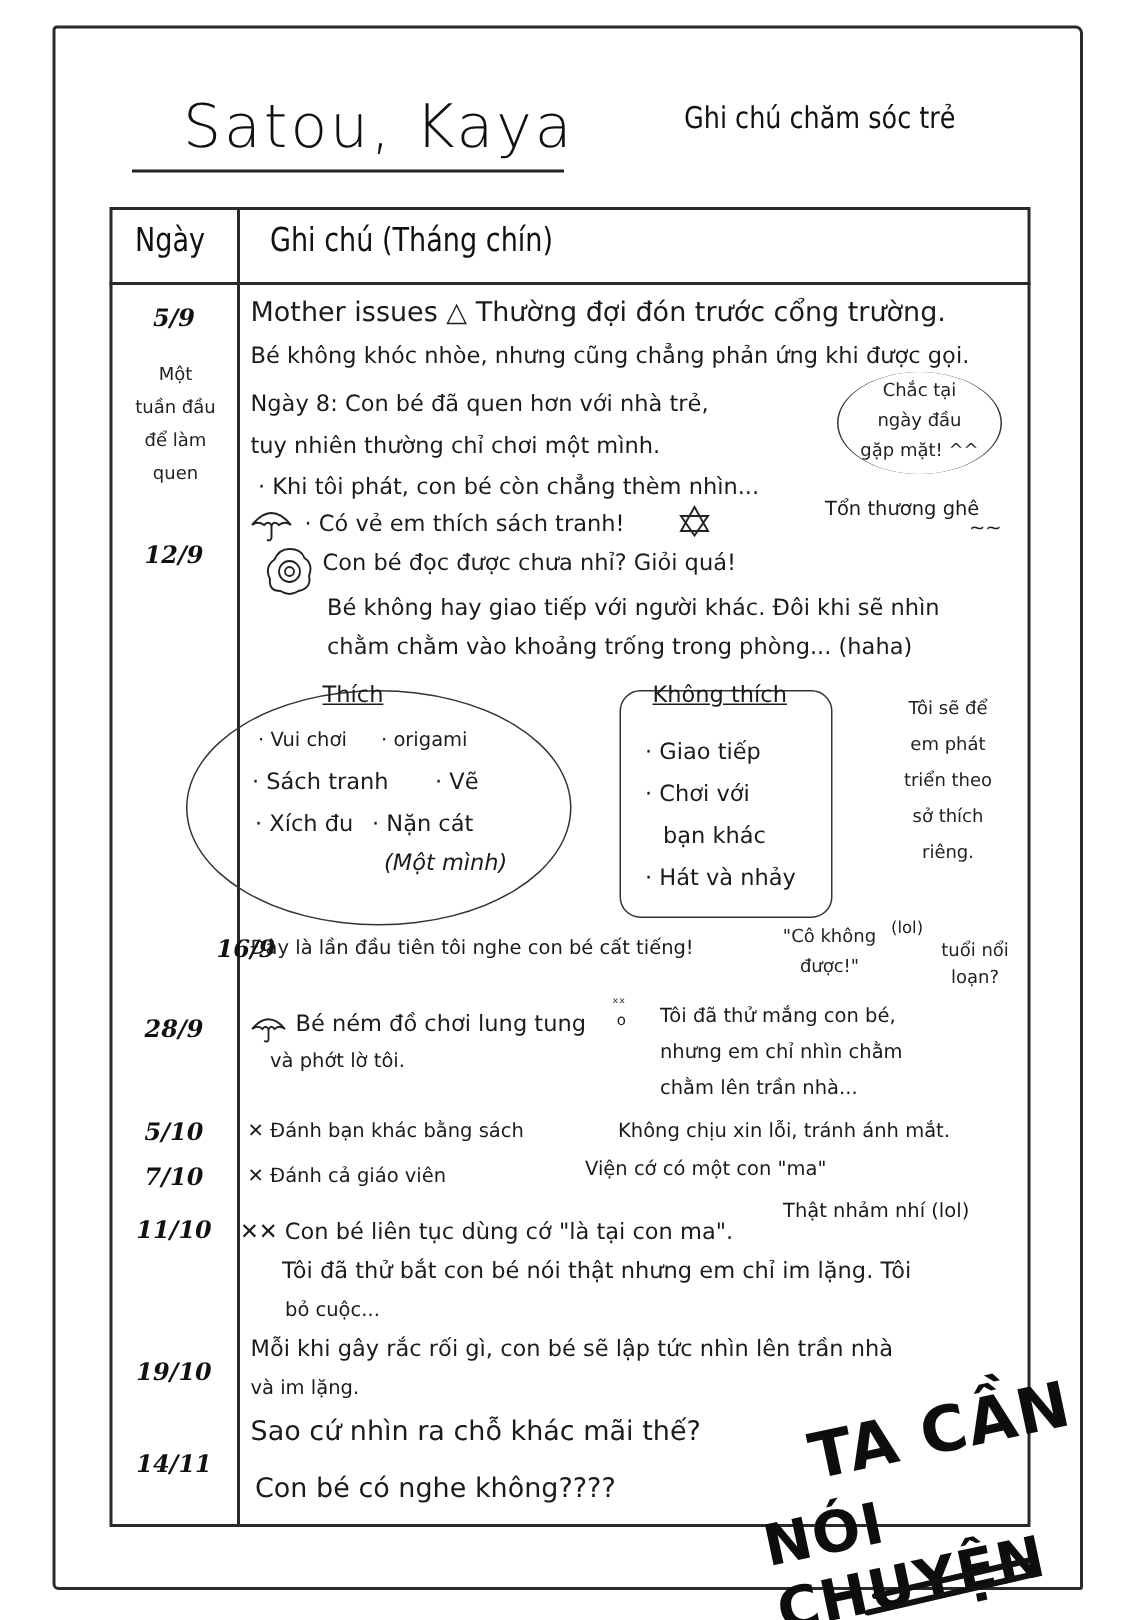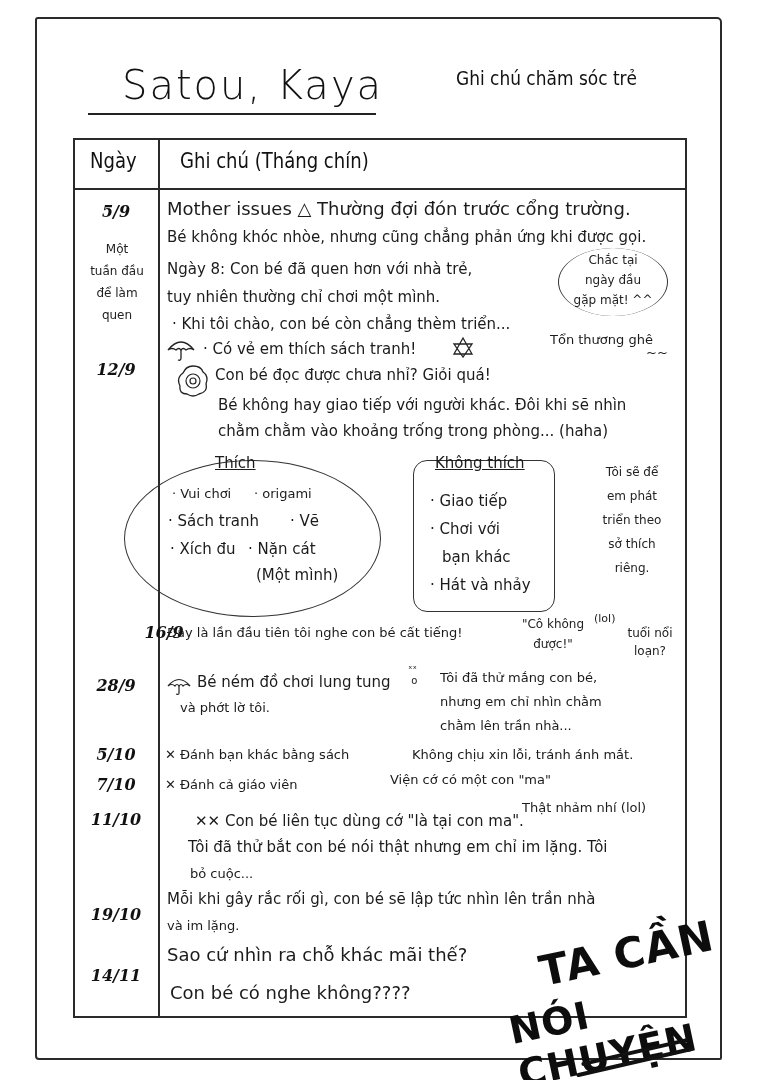--- a/index.html
+++ b/index.html
@@ -70,21 +70,21 @@
 <div class="small-note" style="left:78px; top:238px; width:78px;">
   <div>Một</div>
   <div>tuần đầu</div>
   <div>để làm</div>
   <div>quen</div>
 </div>
 <div class="hw l" style="left:167px; top:198px;">Mother issues △ Thường đợi đón trước cổng trường.</div>
 <div class="hw m" style="left:167px; top:228px;">Bé không khóc nhòe, nhưng cũng chẳng phản ứng khi được gọi.</div>
 <div class="hw m" style="left:167px; top:260px;">Ngày 8: Con bé đã quen hơn với nhà trẻ,</div>
 <div class="hw m" style="left:167px; top:288px;">tuy nhiên thường chỉ chơi một mình.</div>
-<div class="hw m" style="left:172px; top:315px;">· Khi tôi chào, con bé còn chẳng thèm triển...</div>
+<div class="hw m" style="left:172px; top:315px;">· Khi tôi phát, con bé còn chẳng thèm nhìn...</div>
 <div class="abs" style="left:558px; top:248px; width:108px; height:68px; border-left:1.5px solid #333; border-right:1.5px solid #333; border-radius:50%/50%;"></div>
 <div class="small-note" style="left:565px; top:250px; width:96px; line-height:20px;">
   <div>Chắc tại</div>
   <div>ngày đầu</div>
   <div>gặp mặt! ^^</div>
 </div>
 
 <div class="date" style="left:76px; top:360px;">12/9</div>
 <svg class="abs" style="left:166px; top:338px;" width="30" height="24">
   <path d="M2 12 Q15 -4 28 12 Q24 9 20 12 Q17 9 15 12 Q13 9 10 12 Q6 9 2 12Z" fill="none" stroke="#222" stroke-width="1.3"></path>
@@ -107,21 +107,21 @@
 <div class="hw m" style="left:218px; top:422px;text-align:right;">chằm chằm vào khoảng trống trong phòng... (haha)</div>
 
 <div class="like-oval"></div>
 <div class="hw m" style="left:215px; top:454px; text-decoration:underline;">Thích</div>
 <div class="hw s" style="left:172px; top:486px;">· Vui chơi</div>
 <div class="hw s" style="left:254px; top:486px;">· origami</div>
 <div class="hw m" style="left:168px; top:512px;">· Sách tranh</div>
 <div class="hw m" style="left:290px; top:512px;">· Vẽ</div>
 <div class="hw m" style="left:170px; top:540px;">· Xích đu</div>
 <div class="hw m" style="left:248px; top:540px;">· Nặn cát</div>
-<div class="hw m" style="left:256px; top:566px;">(Một mình)</div>
+<div class="hw m" style="left:256px; top:566px;font-style:italic;">(Một mình)</div>
 
 <div class="dislike-box"></div>
 <div class="hw m" style="left:435px; top:454px; text-decoration:underline;">Không thích</div>
 <div class="hw m" style="left:430px; top:492px;">· Giao tiếp</div>
 <div class="hw m" style="left:430px; top:520px;">· Chơi với</div>
 <div class="hw m" style="left:442px; top:548px;">bạn khác</div>
 <div class="hw m" style="left:430px; top:576px;">· Hát và nhảy</div>
 
 <div class="small-note" style="left:590px; top:460px; width:84px; line-height:24px;">
   <div>Tôi sẽ để</div>
@@ -157,21 +157,21 @@
 
 <div class="date" style="left:76px; top:745px;">5/10</div>
 <div class="hw s" style="left:165px; top:747px;">✕ Đánh bạn khác bằng sách</div>
 <div class="hw s" style="left:412px; top:747px;">Không chịu xin lỗi, tránh ánh mắt.</div>
 
 <div class="date" style="left:76px; top:775px;">7/10</div>
 <div class="hw s" style="left:165px; top:777px;">✕ Đánh cả giáo viên</div>
 <div class="hw s" style="left:390px; top:772px;">Viện cớ có một con "ma"</div>
 
 <div class="date" style="left:76px; top:810px;">11/10</div>
-<div class="hw m" style="left:160px; top:812px;padding-left:35px;">✕✕ Con bé liên tục dùng cớ "là tại con ma".</div>
+<div class="hw m" style="left:160px; top:812px;">✕✕ Con bé liên tục dùng cớ "là tại con ma".</div>
 <div class="hw s" style="left:522px; top:800px;">Thật nhảm nhí (lol)</div>
 <div class="hw m" style="left:188px; top:838px;">Tôi đã thử bắt con bé nói thật nhưng em chỉ im lặng. Tôi</div>
 <div class="hw s" style="left:190px; top:866px;">bỏ cuộc...</div>
 
 <div class="date" style="left:76px; top:905px;">19/10</div>
 <div class="hw m" style="left:167px; top:890px;">Mỗi khi gây rắc rối gì, con bé sẽ lập tức nhìn lên trần nhà</div>
 <div class="hw s" style="left:167px; top:918px;">và im lặng.</div>
 
 <div class="date" style="left:76px; top:966px;">14/11</div>
 <div class="hw l" style="left:167px; top:944px;">Sao cứ nhìn ra chỗ khác mãi thế?</div>

